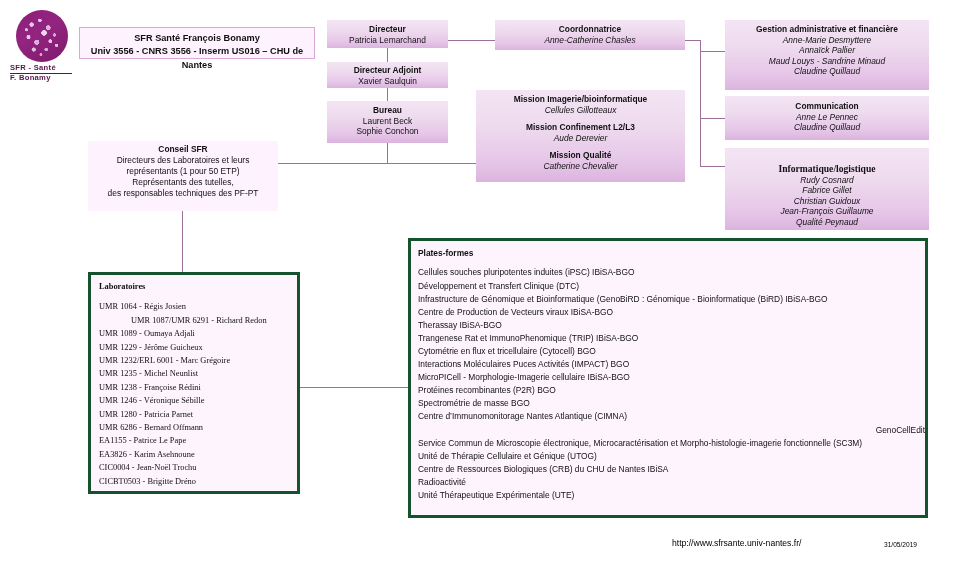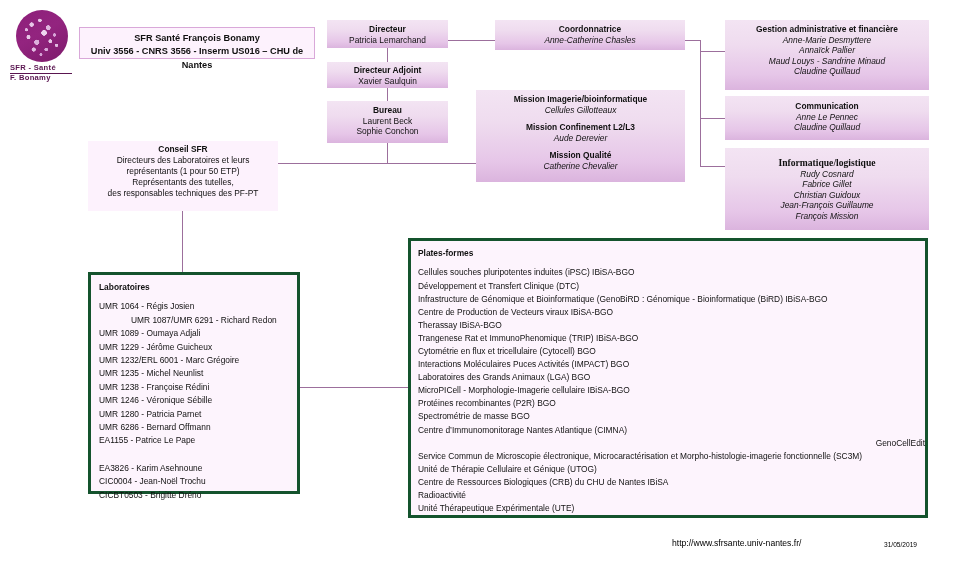--- a/index.html
+++ b/index.html
@@ -170,69 +170,68 @@
     <div class="nm">Maud Louys -  Sandrine Minaud</div>
     <div class="nm">Claudine Quillaud</div>
   </div>
 
   <div class="gbox" style="left:725px;top:96px;width:204px;height:44px;padding-top:5px;">
     <div class="ttl">Communication</div>
     <div class="nm">Anne Le Pennec</div>
     <div class="nm">Claudine Quillaud</div>
   </div>
 
-  <div class="gbox" style="left:725px;top:148px;width:204px;height:82px;padding-top:9px;">
+  <div class="gbox" style="left:725px;top:148px;width:204px;height:82px;padding-top:15px;">
     <div class="ttl" style="font-family:&quot;Liberation Serif&quot;, serif;font-size:9.6px;">Informatique/logistique</div>
     <div class="nm">Rudy Cosnard</div>
     <div class="nm">Fabrice Gillet</div>
     <div class="nm">Christian Guidoux</div>
     <div class="nm">Jean-François Guillaume</div>
-    <div class="nm">François Mission</div>
+    <div class="nm">Qualité Peynaud</div>
   </div>
 
   <div style="position:absolute;left:88px;top:141px;width:190px;height:70px;box-sizing:border-box;
               background:#fdf2fd;text-align:center;font-size:8.4px;line-height:1.3;padding-top:3px;">
     <div style="font-weight:bold;">Conseil SFR</div>
     <div>Directeurs des Laboratoires et leurs</div>
     <div>représentants (1 pour 50 ETP)</div>
     <div>Représentants des tutelles,</div>
     <div>des responsables techniques des PF-PT</div>
   </div>
 
-  <div class="pbox" style="left:88px;top:272px;width:212px;height:222px;padding:8px 0 0 8px;">
+  <div class="pbox" style="left:88px;top:272px;width:212px;height:222px;padding:8px 0 0 8px;font-family:Liberation Serif, serif;">
     <span class="hd">Laboratoires</span>
     <span class="gap"></span>
     <span class="ln" style="line-height:13.4px;">UMR 1064 - Régis Josien</span>
     <span class="ln" style="line-height:13.4px;margin-left:32px;">UMR 1087/UMR 6291 - Richard Redon</span>
     <span class="ln" style="line-height:13.4px;">UMR 1089 - Oumaya Adjali</span>
     <span class="ln" style="line-height:13.4px;">UMR 1229 - Jérôme Guicheux</span>
     <span class="ln" style="line-height:13.4px;">UMR 1232/ERL 6001 - Marc Grégoire</span>
     <span class="ln" style="line-height:13.4px;">UMR 1235 -  Michel Neunlist</span>
     <span class="ln" style="line-height:13.4px;">UMR 1238 -  Françoise Rédini</span>
     <span class="ln" style="line-height:13.4px;">UMR 1246 -  Véronique Sébille</span>
     <span class="ln" style="line-height:13.4px;">UMR 1280 - Patricia Parnet</span>
     <span class="ln" style="line-height:13.4px;">UMR 6286 - Bernard Offmann</span>
     <span class="ln" style="line-height:13.4px;">EA1155 - Patrice Le Pape</span>
-    <span class="ln" style="line-height:13.4px;margin-top:14px;">EA3826 - Karim Asehnoune</span>
+    <span class="ln" style="line-height:13.4px;">EA3826 - Karim Asehnoune</span>
     <span class="ln" style="line-height:13.4px;">CIC0004 - Jean-Noël Trochu</span>
     <span class="ln" style="line-height:13.4px;">CICBT0503 - Brigitte Dréno</span>
   </div>
 
   <div class="pbox" style="left:408px;top:238px;width:520px;height:280px;padding:8px 0 0 7px;">
     <span class="hd">Plates-formes</span>
     <span class="gap"></span>
     <span class="ln" style="line-height:13.1px;">Cellules souches pluripotentes induites (iPSC) IBiSA-BGO</span>
     <span class="ln" style="line-height:13.1px;">Développement et Transfert Clinique (DTC)</span>
     <span class="ln" style="line-height:13.1px;">Infrastructure de Génomique et Bioinformatique (GenoBiRD : Génomique - Bioinformatique (BiRD) IBiSA-BGO</span>
     <span class="ln" style="line-height:13.1px;">Centre de Production de Vecteurs viraux IBiSA-BGO</span>
     <span class="ln" style="line-height:13.1px;">Therassay  IBiSA-BGO</span>
     <span class="ln" style="line-height:13.1px;">Trangenese Rat  et ImmunoPhenomique (TRIP) IBiSA-BGO</span>
     <span class="ln" style="line-height:13.1px;">Cytométrie en flux et tricellulaire (Cytocell) BGO</span>
     <span class="ln" style="line-height:13.1px;">Interactions Moléculaires Puces Activités (IMPACT) BGO</span>
-    <span class="ln" style="line-height:13.1px;">Laboratoires des Grands Animaux (LGA) BGO</span>
     <span class="ln" style="line-height:13.1px;">MicroPICell -  Morphologie-Imagerie cellulaire IBiSA-BGO</span>
     <span class="ln" style="line-height:13.1px;">Protéines recombinantes (P2R) BGO</span>
     <span class="ln" style="line-height:13.1px;">Spectrométrie de masse BGO</span>
     <span class="ln" style="line-height:13.1px;">Centre d’Immunomonitorage Nantes Atlantique (CIMNA)</span>
     <span class="ln" style="line-height:13.1px;text-align:right;">GenoCellEdit</span>
     <span class="ln" style="line-height:13.1px;">Service Commun de Microscopie électronique, Microcaractérisation et Morpho-histologie-imagerie fonctionnelle (SC3M)</span>
     <span class="ln" style="line-height:13.1px;">Unité de Thérapie Cellulaire et Génique (UTOG)</span>
     <span class="ln" style="line-height:13.1px;">Centre de Ressources Biologiques (CRB) du CHU de Nantes  IBiSA</span>
     <span class="ln" style="line-height:13.1px;">Radioactivité</span>
     <span class="ln" style="line-height:13.1px;">Unité Thérapeutique Expérimentale (UTE)</span>

